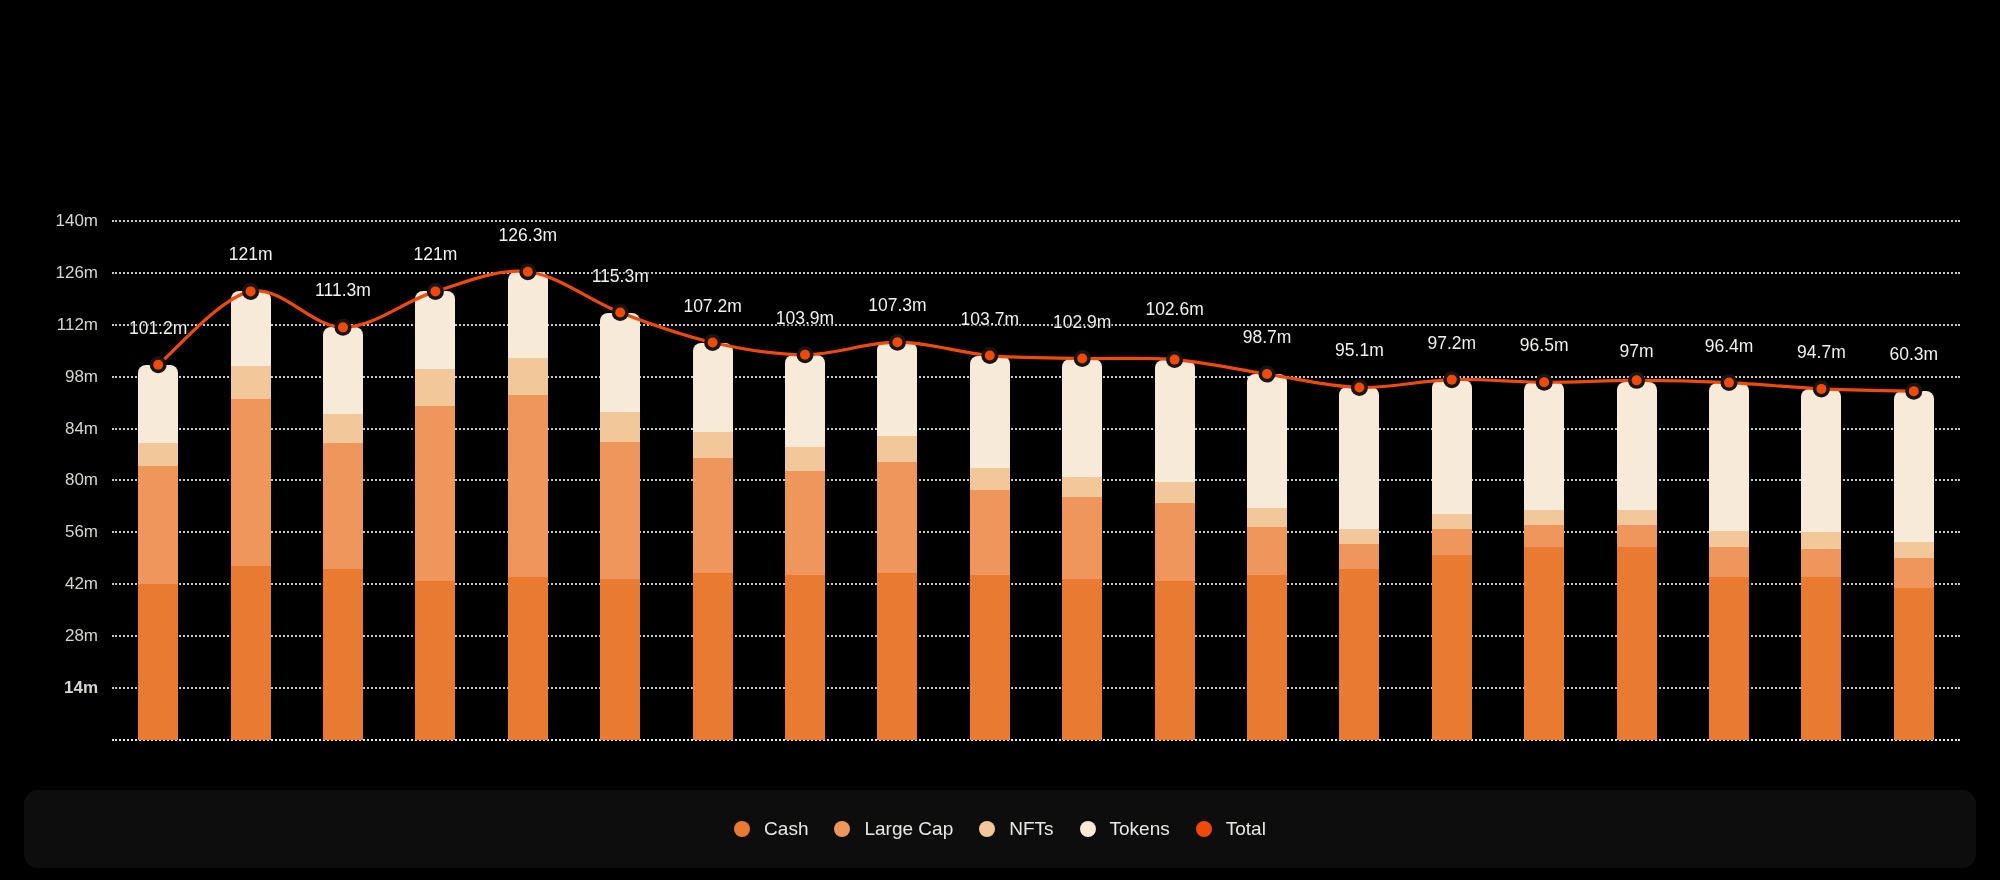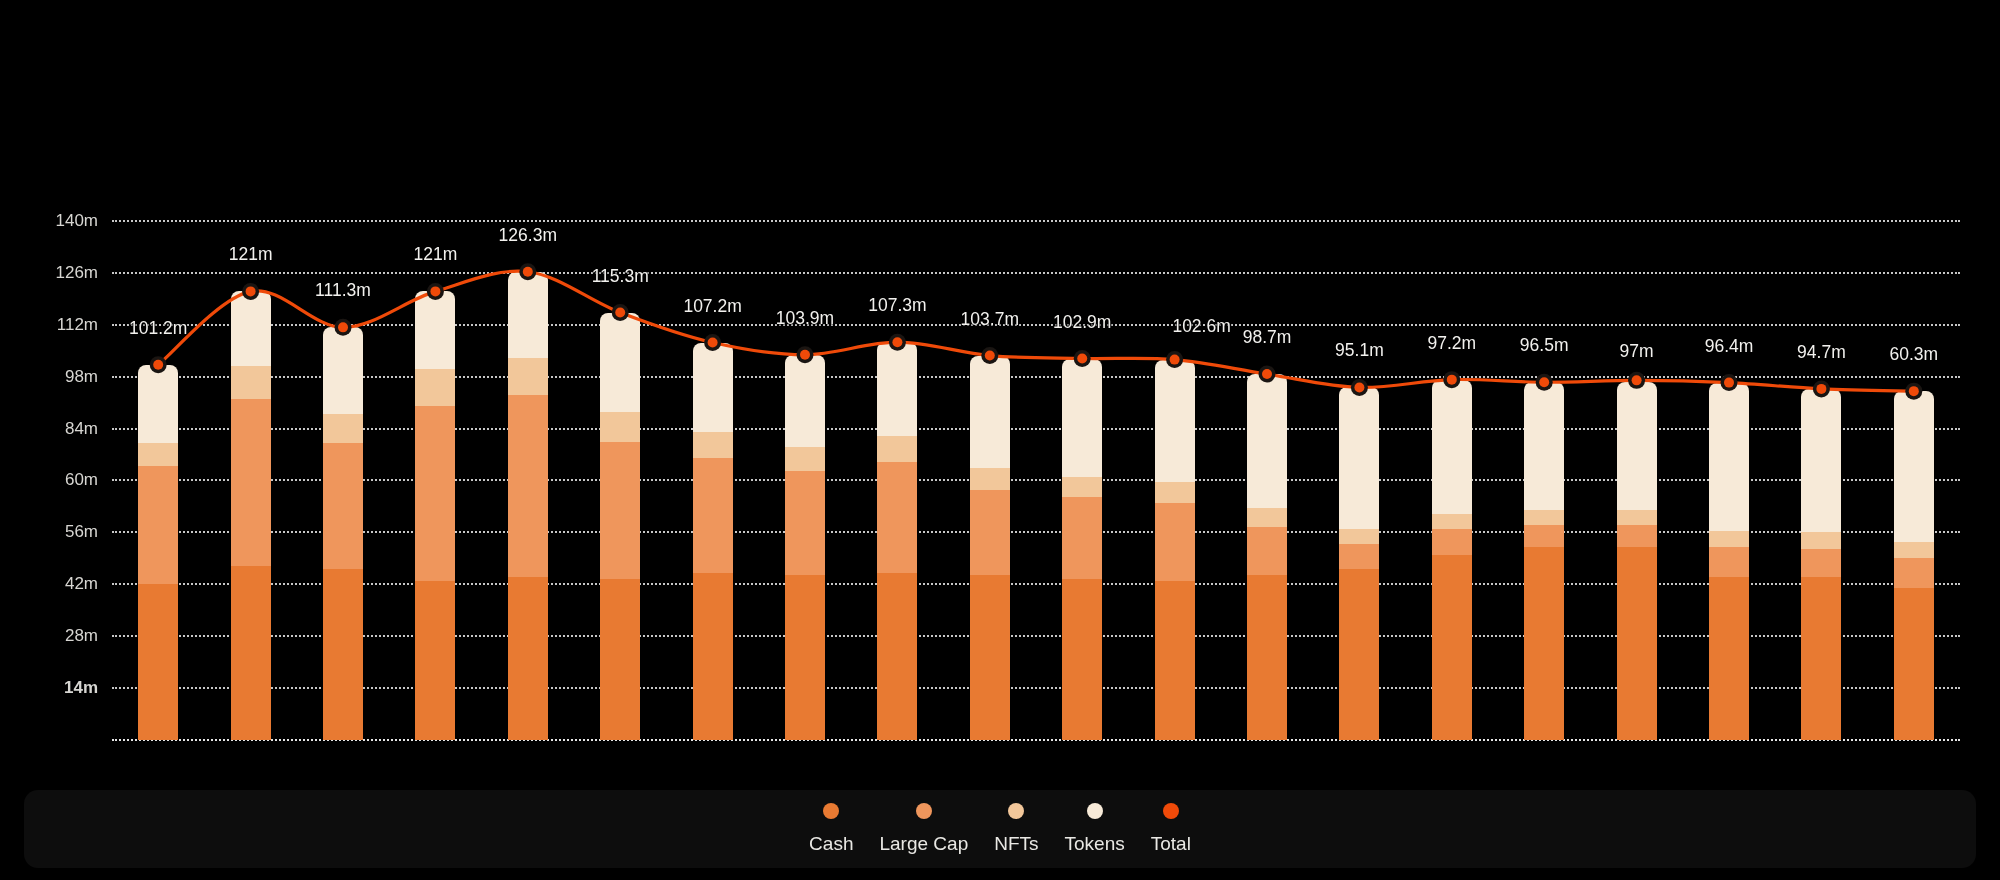--- a/index.html
+++ b/index.html
@@ -59,21 +59,21 @@
     font-size:17.5px;color:#f2f1ee;white-space:nowrap;
     text-shadow:0 0 3px #000,0 0 3px #000,0 0 2px #000;
   }
 
   
   .legendbar{
     position:absolute;left:24px;right:24px;bottom:12px;height:78px;
     background:#0d0d0d;border-radius:14px;
     display:flex;align-items:center;justify-content:center;gap:26px;
   }
-  .legitem{display:flex;align-items:center;gap:14px;flex-direction:column;}
+  .legitem{display:flex;align-items:center;gap:14px;}
   .dot{width:16px;height:16px;border-radius:50%;display:block;}
   .legtxt{font-size:19px;color:#e9e8e4;white-space:nowrap;}
 </style>
 </head>
 <body>
 
 <div class="page">
 
 
   <div class="chart">
@@ -81,21 +81,21 @@
       <div id="gridlayer">
           <div class="gridline" style="top: 493.095px;"></div>
           <div class="ytick" style="top: 493.095px; font-weight: bold;">14m</div>
           <div class="gridline" style="top: 441.19px;"></div>
           <div class="ytick" style="top: 441.19px;">28m</div>
           <div class="gridline" style="top: 389.286px;"></div>
           <div class="ytick" style="top: 389.286px;">42m</div>
           <div class="gridline" style="top: 337.381px;"></div>
           <div class="ytick" style="top: 337.381px;">56m</div>
           <div class="gridline" style="top: 285.476px;"></div>
-          <div class="ytick" style="top: 285.476px;">60m</div>
+          <div class="ytick" style="top: 285.476px;">80m</div>
           <div class="gridline" style="top: 233.571px;"></div>
           <div class="ytick" style="top: 233.571px;">84m</div>
           <div class="gridline" style="top: 181.667px;"></div>
           <div class="ytick" style="top: 181.667px;">98m</div>
           <div class="gridline" style="top: 129.762px;"></div>
           <div class="ytick" style="top: 129.762px;">112m</div>
           <div class="gridline" style="top: 77.8571px;"></div>
           <div class="ytick" style="top: 77.8571px; text-align: center;">126m</div>
           <div class="gridline" style="top: 25.9524px;"></div>
           <div class="ytick" style="top: 25.9524px; margin-left: 40px;">140m</div>
@@ -271,21 +271,21 @@
           <div class="vlabel" style="left: 138.6px; top: 70.3946px;">121m</div>
           <div class="vlabel" style="left: 231px; top: 106.357px;">111.3m</div>
           <div class="vlabel" style="left: 323.4px; top: 70.3946px;">121m</div>
           <div class="vlabel" style="left: 415.8px; top: 50.7449px;">126.3m</div>
           <div class="vlabel" style="left: 508.2px; top: 91.5272px;">115.3m</div>
           <div class="vlabel" style="left: 600.6px; top: 121.558px;">107.2m</div>
           <div class="vlabel" style="left: 693px; top: 133.793px;">103.9m</div>
           <div class="vlabel" style="left: 785.4px; top: 121.187px;">107.3m</div>
           <div class="vlabel" style="left: 877.8px; top: 134.534px;">103.7m</div>
           <div class="vlabel" style="left: 970.2px; top: 137.5px;">102.9m</div>
-          <div class="vlabel" style="left: 1062.6px; top: 142px; margin-left: 27px;">102.6m</div>
+          <div class="vlabel" style="left: 1062.6px; top: 125px;">102.6m</div>
           <div class="vlabel" style="left: 1155px; top: 153.071px;">98.7m</div>
           <div class="vlabel" style="left: 1247.4px; top: 166.418px;">95.1m</div>
           <div class="vlabel" style="left: 1339.8px; top: 158.633px;">97.2m</div>
           <div class="vlabel" style="left: 1432.2px; top: 161.228px;">96.5m</div>
           <div class="vlabel" style="left: 1524.6px; top: 167px;">97m</div>
           <div class="vlabel" style="left: 1617px; top: 161.599px;">96.4m</div>
           <div class="vlabel" style="left: 1709.4px; top: 167.901px;">94.7m</div>
           <div class="vlabel" style="left: 1801.8px; top: 170.126px;">60.3m</div>
         </div>
     </div>

